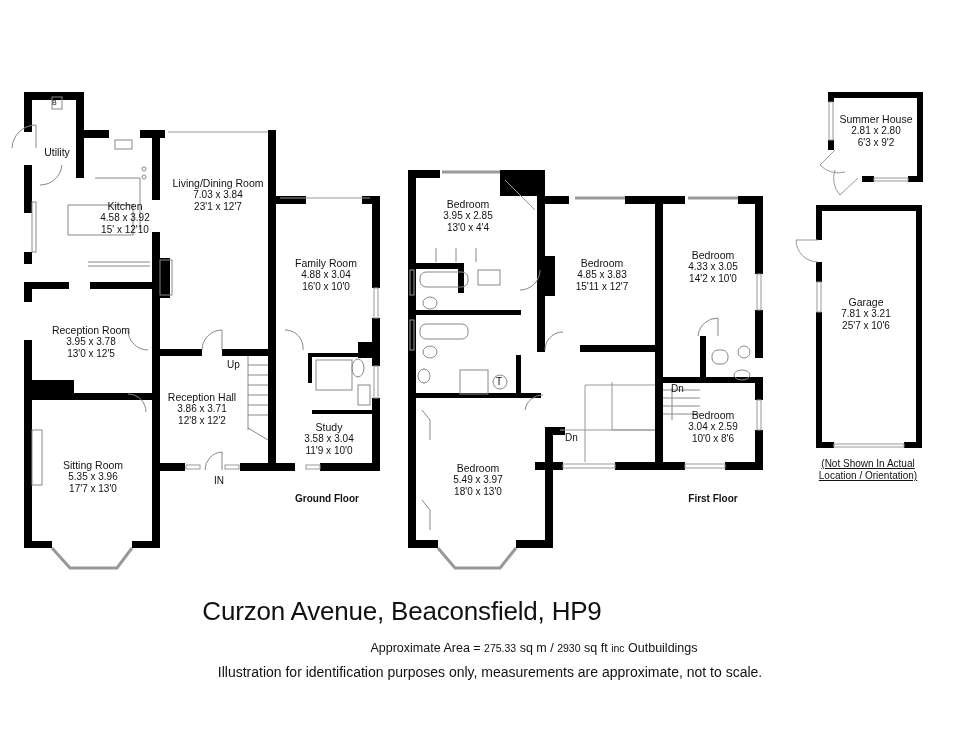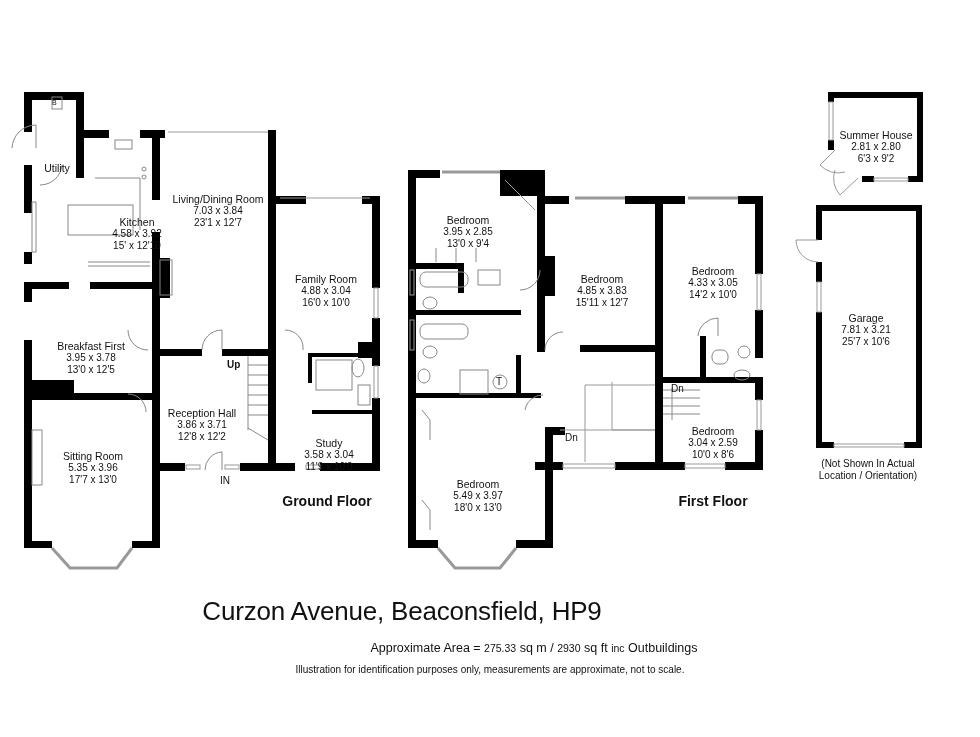--- a/index.html
+++ b/index.html
@@ -1,26 +1,26 @@
 <!DOCTYPE html>
 <html><head>
 <meta charset="utf-8">
 <style>
   html, body { margin:0; padding:0; background:#ffffff; }
   body { width:980px; height:737px; position:relative; overflow:hidden; font-family:"Liberation Sans", sans-serif; color:#111; }
   svg.plan { position:absolute; left:0; top:0; }
-  .room-label { position:absolute; text-align:center; font-size:10px; line-height:12px; color:#111; white-space:nowrap; transform:translateX(-50%);margin-top:16px; }
+  .room-label { position:absolute; text-align:center; font-size:10px; line-height:12px; color:#111; white-space:nowrap; transform:translateX(-50%); }
   .room-label .nm { font-size:10.5px; }
-  .floor-title { position:absolute; font-weight:bold; font-size:14px; transform:translateX(-50%); white-space:nowrap; }
+  .floor-title { position:absolute; font-weight:bold; font-size:10px; transform:translateX(-50%); white-space:nowrap; }
   .small-lbl { position:absolute; font-size:10px; }
   .title { position:absolute; left:0; width:804px; top:596px; text-align:center; font-size:26px; letter-spacing:-0.2px; }
   .area { position:absolute; left:0; width:980px; top:641px; text-align:center; font-size:12.5px;padding-left:44px; }
   .area .sm { font-size:10.5px; }
-  .disclaimer { position:absolute; left:0; width:980px; top:664px; text-align:center; font-size:10px; }
-  .note { position:absolute; left:868px; top:458px; transform:translateX(-50%); text-align:center; font-size:10px; line-height:12px; white-space:nowrap; }
+  .disclaimer { position:absolute; left:0; width:980px; top:664px; text-align:center; font-size:14px; }
+  .note { position:absolute; left:868px; top:458px; transform:translateX(-50%); text-align:center; font-size:10px; line-height:12px; white-space:nowrap;text-decoration:underline; }
 </style>
 </head>
 <body>
 
 <svg class="plan" width="980" height="737" viewBox="0 0 980 737">
   <g fill="#000">
 
     <rect x="24" y="92" width="60" height="8"></rect>
     <rect x="24" y="92" width="8" height="40"></rect>
     <rect x="76" y="92" width="8" height="86"></rect>
@@ -193,71 +193,71 @@
     <rect x="834" y="444" width="70" height="3"></rect>
   </g>
 </svg>
 
 <div class="small-lbl" style="left:52px;top:99px;font-size:7px;">B</div>
 
 <div class="room-label" style="left:57px;top:146px;">
   <div class="nm">Utility</div>
 </div>
 
-<div class="room-label" style="left:137px;top:200px;">
+<div class="room-label" style="left:125px;top:200px;">
   <div class="nm">Kitchen</div>
   <div>4.58 x 3.92</div>
   <div>15' x 12'10</div>
 </div>
 
 <div class="room-label" style="left:218px;top:177px;">
   <div class="nm">Living/Dining Room</div>
   <div>7.03 x 3.84</div>
   <div>23'1 x 12'7</div>
 </div>
 
 <div class="room-label" style="left:326px;top:257px;">
   <div class="nm">Family Room</div>
   <div>4.88 x 3.04</div>
   <div>16'0 x 10'0</div>
 </div>
 
 <div class="room-label" style="left:91px;top:324px;">
-  <div class="nm">Breakfast First</div>
+  <div class="nm">Reception Room</div>
   <div>3.95 x 3.78</div>
   <div>13'0 x 12'5</div>
 </div>
 
 <div class="room-label" style="left:202px;top:391px;">
   <div class="nm">Reception Hall</div>
   <div>3.86 x 3.71</div>
   <div>12'8 x 12'2</div>
 </div>
 
 <div class="room-label" style="left:329px;top:421px;">
   <div class="nm">Study</div>
   <div>3.58 x 3.04</div>
   <div>11'9 x 10'0</div>
 </div>
 
-<div class="room-label" style="left:93px;top:434px;">
+<div class="room-label" style="left:93px;top:459px;">
   <div class="nm">Sitting Room</div>
   <div>5.35 x 3.96</div>
   <div>17'7 x 13'0</div>
 </div>
 
-<div class="small-lbl" style="left:227px;top:359px;font-weight:bold;">Up</div>
-<div class="small-lbl" style="left:220px;top:475px;">IN</div>
+<div class="small-lbl" style="left:227px;top:359px;">Up</div>
+<div class="small-lbl" style="left:214px;top:475px;">IN</div>
 
 <div class="floor-title" style="left:327px;top:493px;">Ground Floor</div>
 
 <div class="room-label" style="left:468px;top:198px;">
   <div class="nm">Bedroom</div>
   <div>3.95 x 2.85</div>
-  <div>13'0 x 9'4</div>
+  <div>13'0 x 4'4</div>
 </div>
 
 <div class="room-label" style="left:602px;top:257px;">
   <div class="nm">Bedroom</div>
   <div>4.85 x 3.83</div>
   <div>15'11 x 12'7</div>
 </div>
 
 <div class="room-label" style="left:713px;top:249px;">
   <div class="nm">Bedroom</div>

